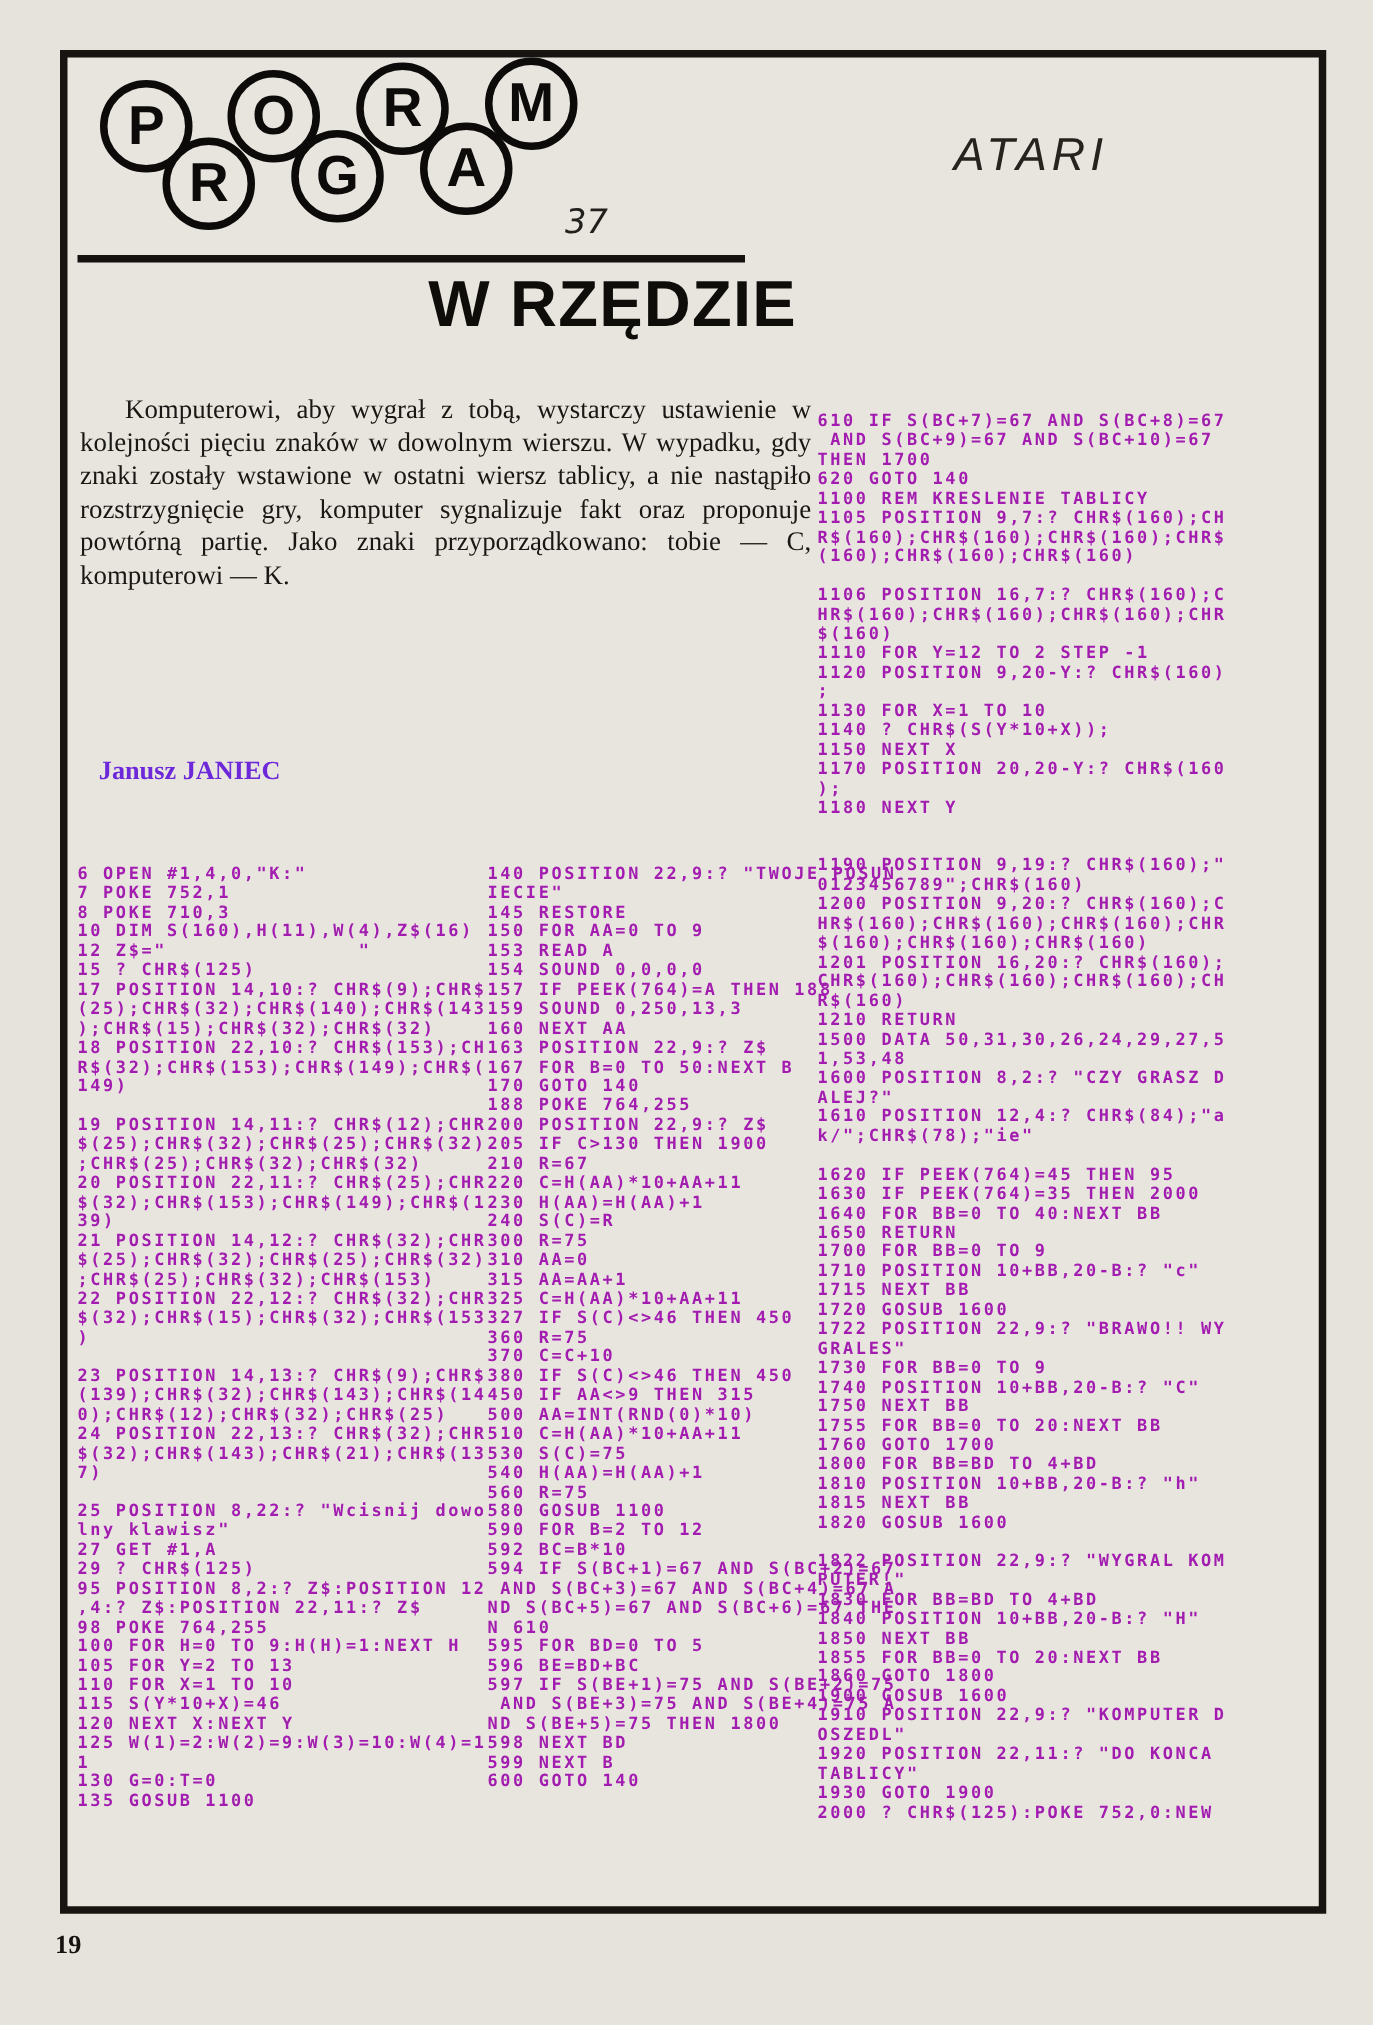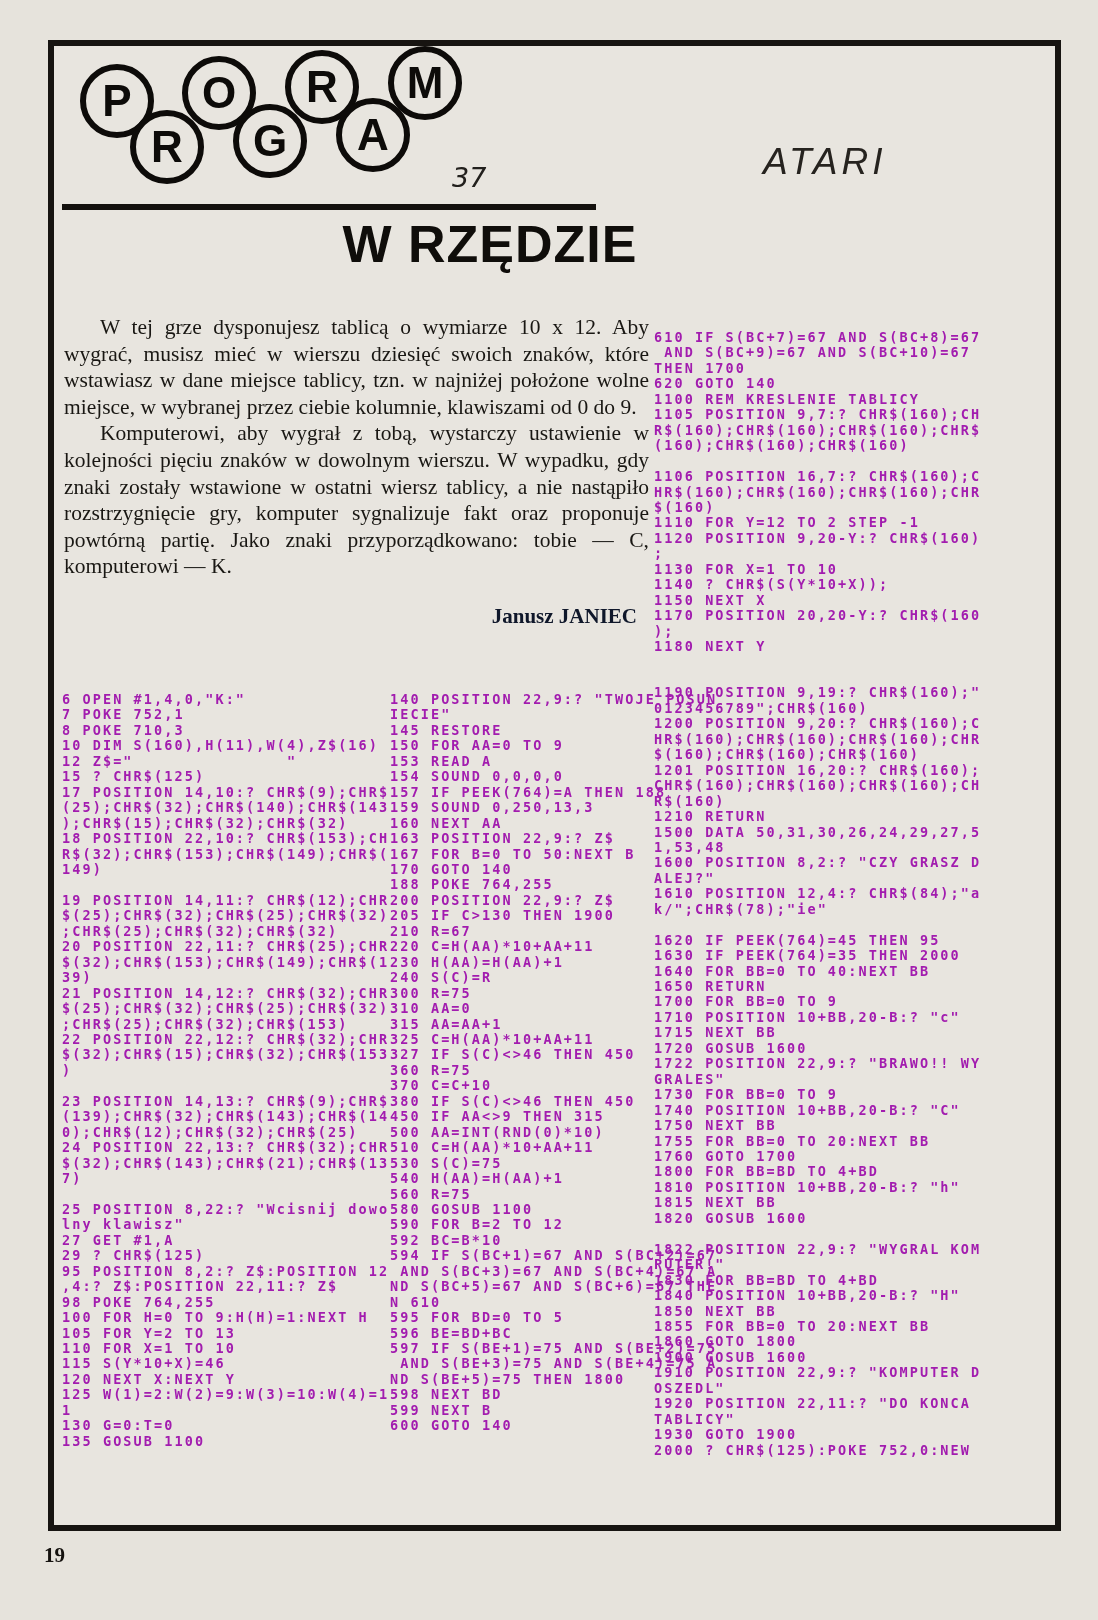--- a/index.html
+++ b/index.html
@@ -26,37 +26,37 @@
   }
   .issue-number{
     position:absolute;left:452px;top:162px;
     font-family:"DejaVu Sans", sans-serif;font-style:italic;
     font-size:27px;color:#22201d;
   }
   .logo-rule{position:absolute;left:62px;top:204px;width:534px;height:6px;background:#14110e;}
   .platform{
     position:absolute;left:763px;top:103px;
     font-family:"Liberation Sans", sans-serif;font-style:italic;
-    font-size:37px;letter-spacing:4px;color:#26231f;margin-top:38px;
+    font-size:37px;letter-spacing:4px;color:#26231f;
   }
   .article-title{
     position:absolute;left:170px;top:214px;width:640px;
     text-align:center;
     font-family:"Liberation Sans", sans-serif;font-weight:700;
     font-size:52px;letter-spacing:1px;color:#0f0d0a;
   }
   .intro{
     position:absolute;left:64px;top:314px;width:585px;
     font-size:21.5px;line-height:26.6px;text-align:justify;
     color:#191713;
   }
   .intro p{margin:0;text-indent:36px;}
   .author{
-    position:absolute;left:52px;top:604px;width:585px;
-    text-align:right;font-weight:700;font-size:21px;color:#0f172a;
+    position:absolute;left:79px;top:604px;width:585px;
+    text-align:left;font-weight:700;font-size:21px;color:#6d28d9;
   }
   pre.code{
     position:absolute;margin:0;
     font-family:"DejaVu Sans Mono", monospace;
     font-weight:700;
     font-size:13.5px;line-height:15.45px;letter-spacing:2.1px;
     color:#a21caf;
     white-space:pre;
   }
   .code-col1{left:62px;top:692px;}
@@ -96,21 +96,20 @@
     </div>
 </div>
 
 <div class="issue-number">37</div>
 <div class="logo-rule"></div>
 <div class="platform">ATARI</div>
 
 <div class="article-title">W RZĘDZIE</div>
 
 <div class="intro">
-  <p>W tej grze dysponujesz tablicą o wymiarze 10 x 12. Aby wygrać, musisz mieć w wierszu dziesięć swoich znaków, które wstawiasz w dane miejsce tablicy, tzn. w najniżej położone wolne miejsce, w wybranej przez ciebie kolumnie, klawiszami od 0 do 9.</p>
   <p>Komputerowi, aby wygrał z tobą, wystarczy ustawienie w kolejności pięciu znaków w dowolnym wierszu. W wypadku, gdy znaki zostały wstawione w ostatni wiersz tablicy, a nie nastąpiło rozstrzygnięcie gry, komputer sygnalizuje fakt oraz proponuje powtórną partię. Jako znaki przyporządkowano: tobie — C, komputerowi — K.</p>
 </div>
 
 <div class="author">Janusz JANIEC</div>
 
 <pre class="code code-col1">6 OPEN #1,4,0,"K:"
 7 POKE 752,1
 8 POKE 710,3
 10 DIM S(160),H(11),W(4),Z$(16)
 12 Z$="               "

